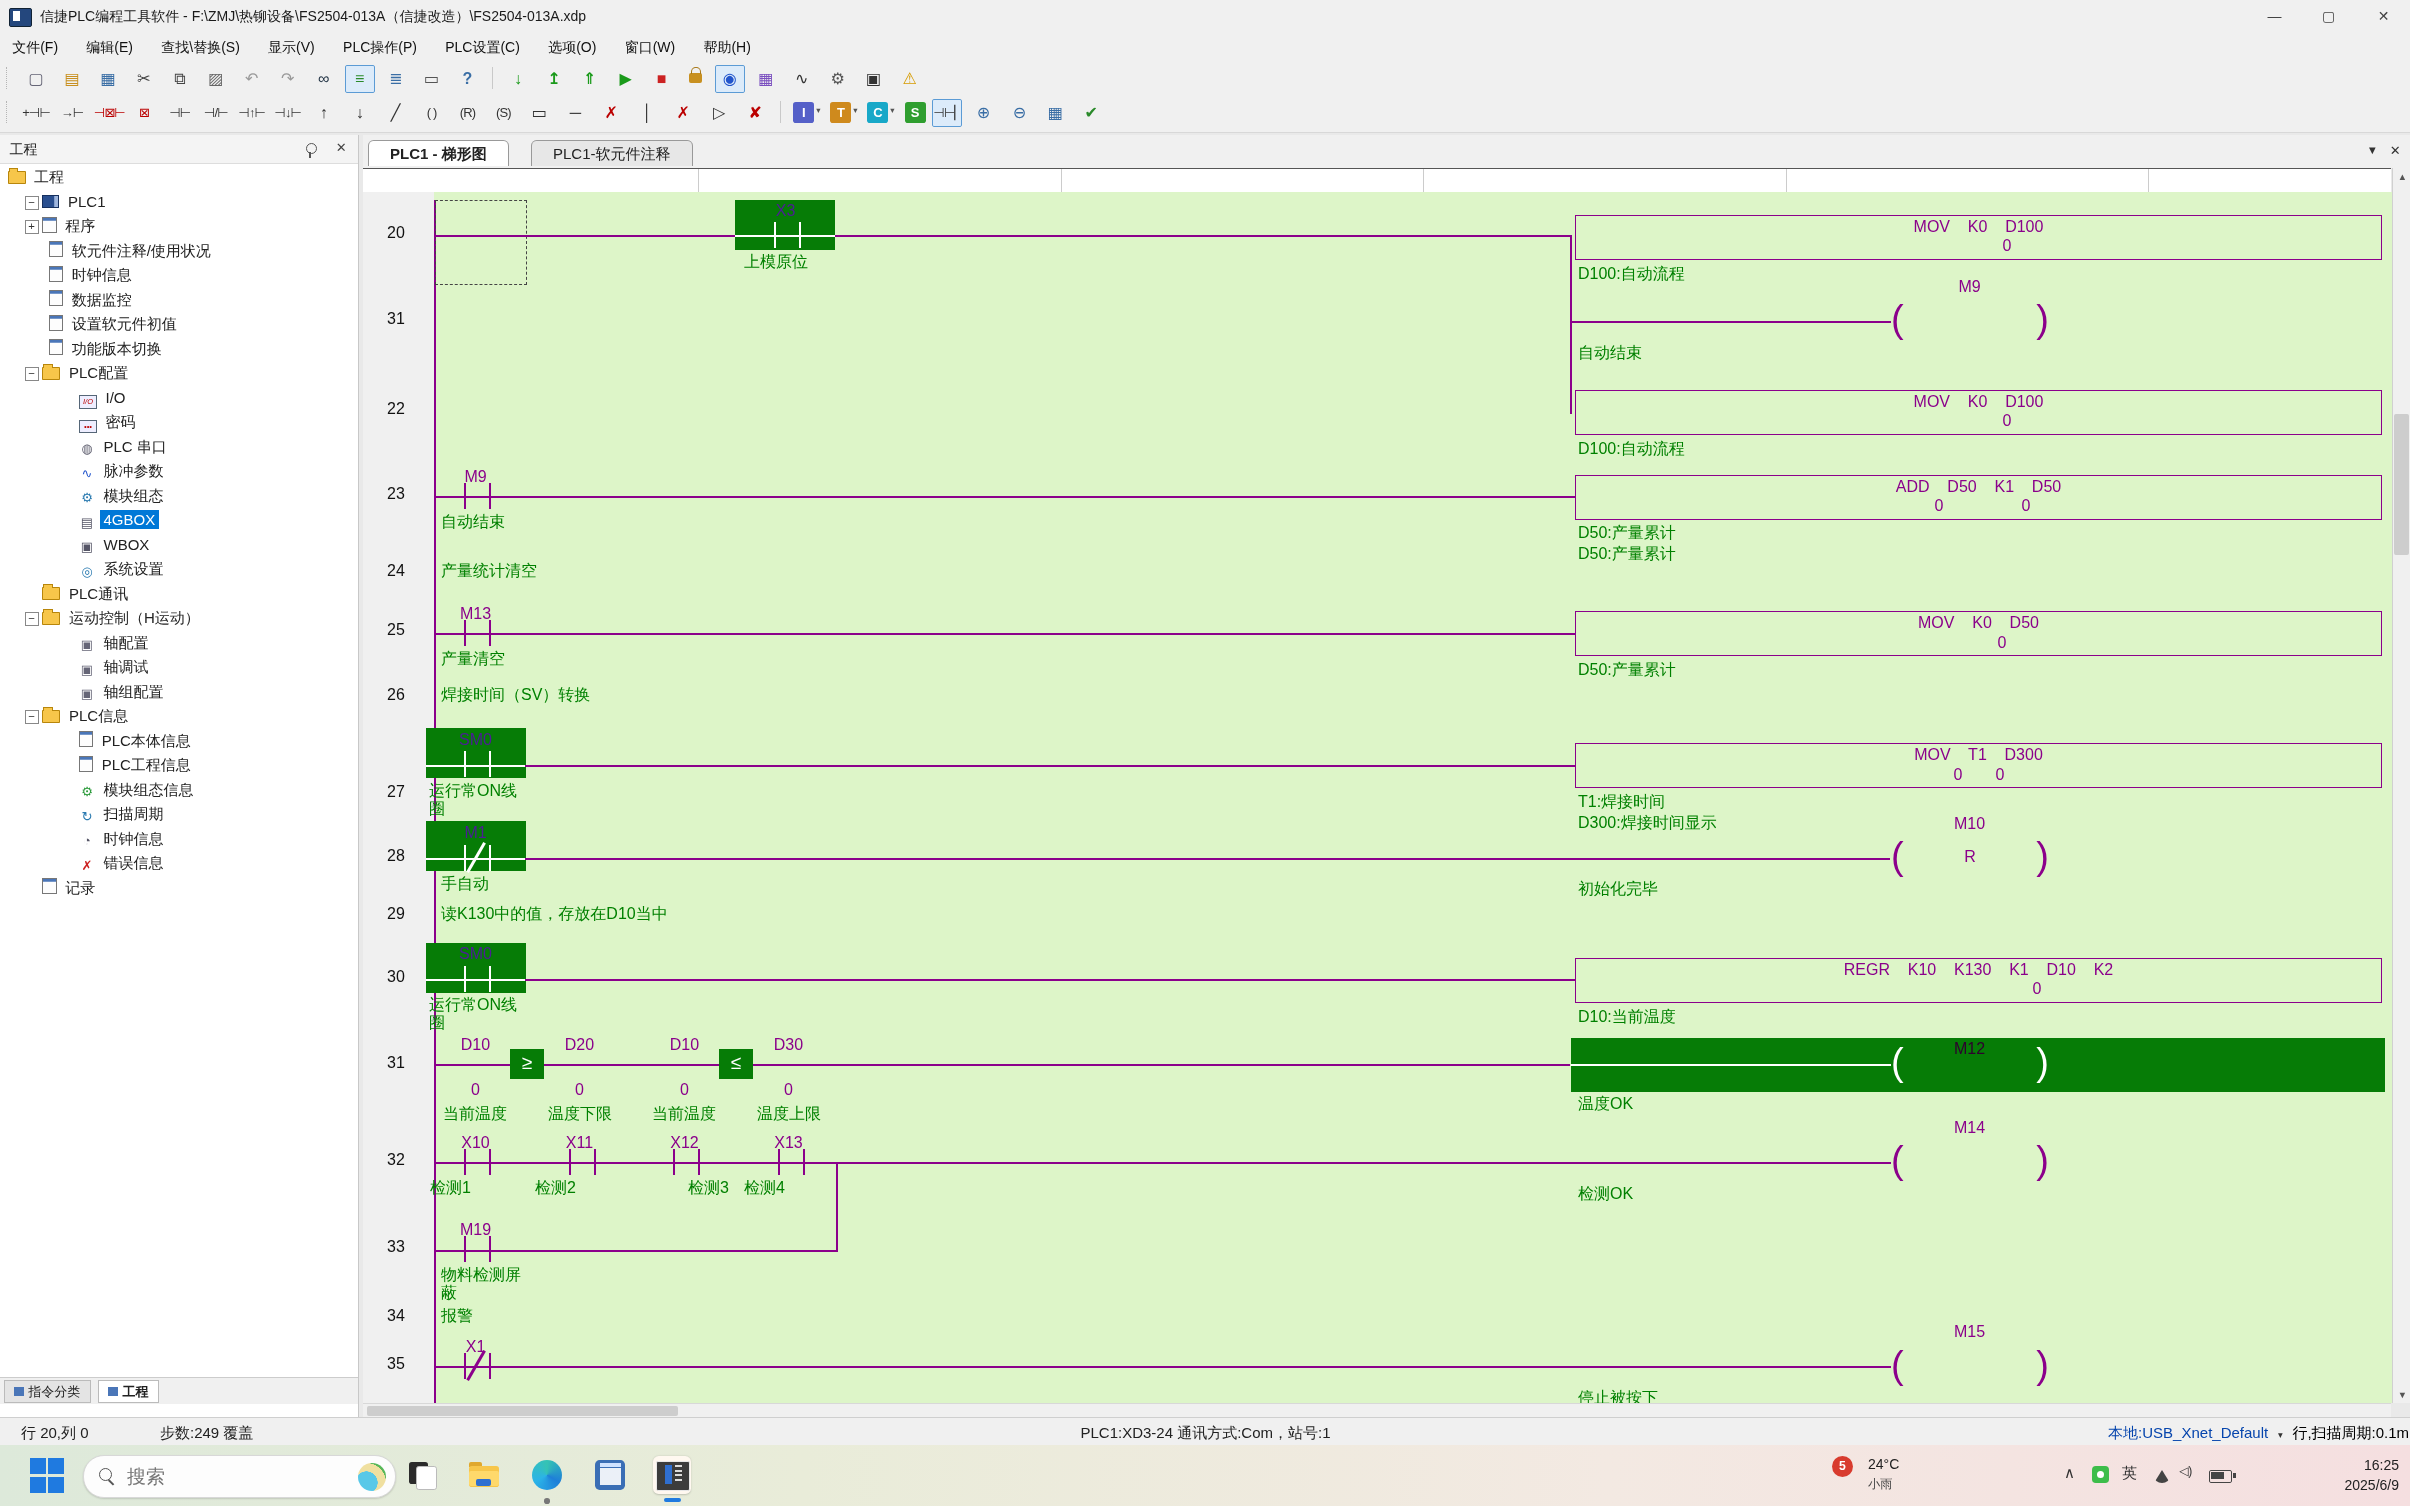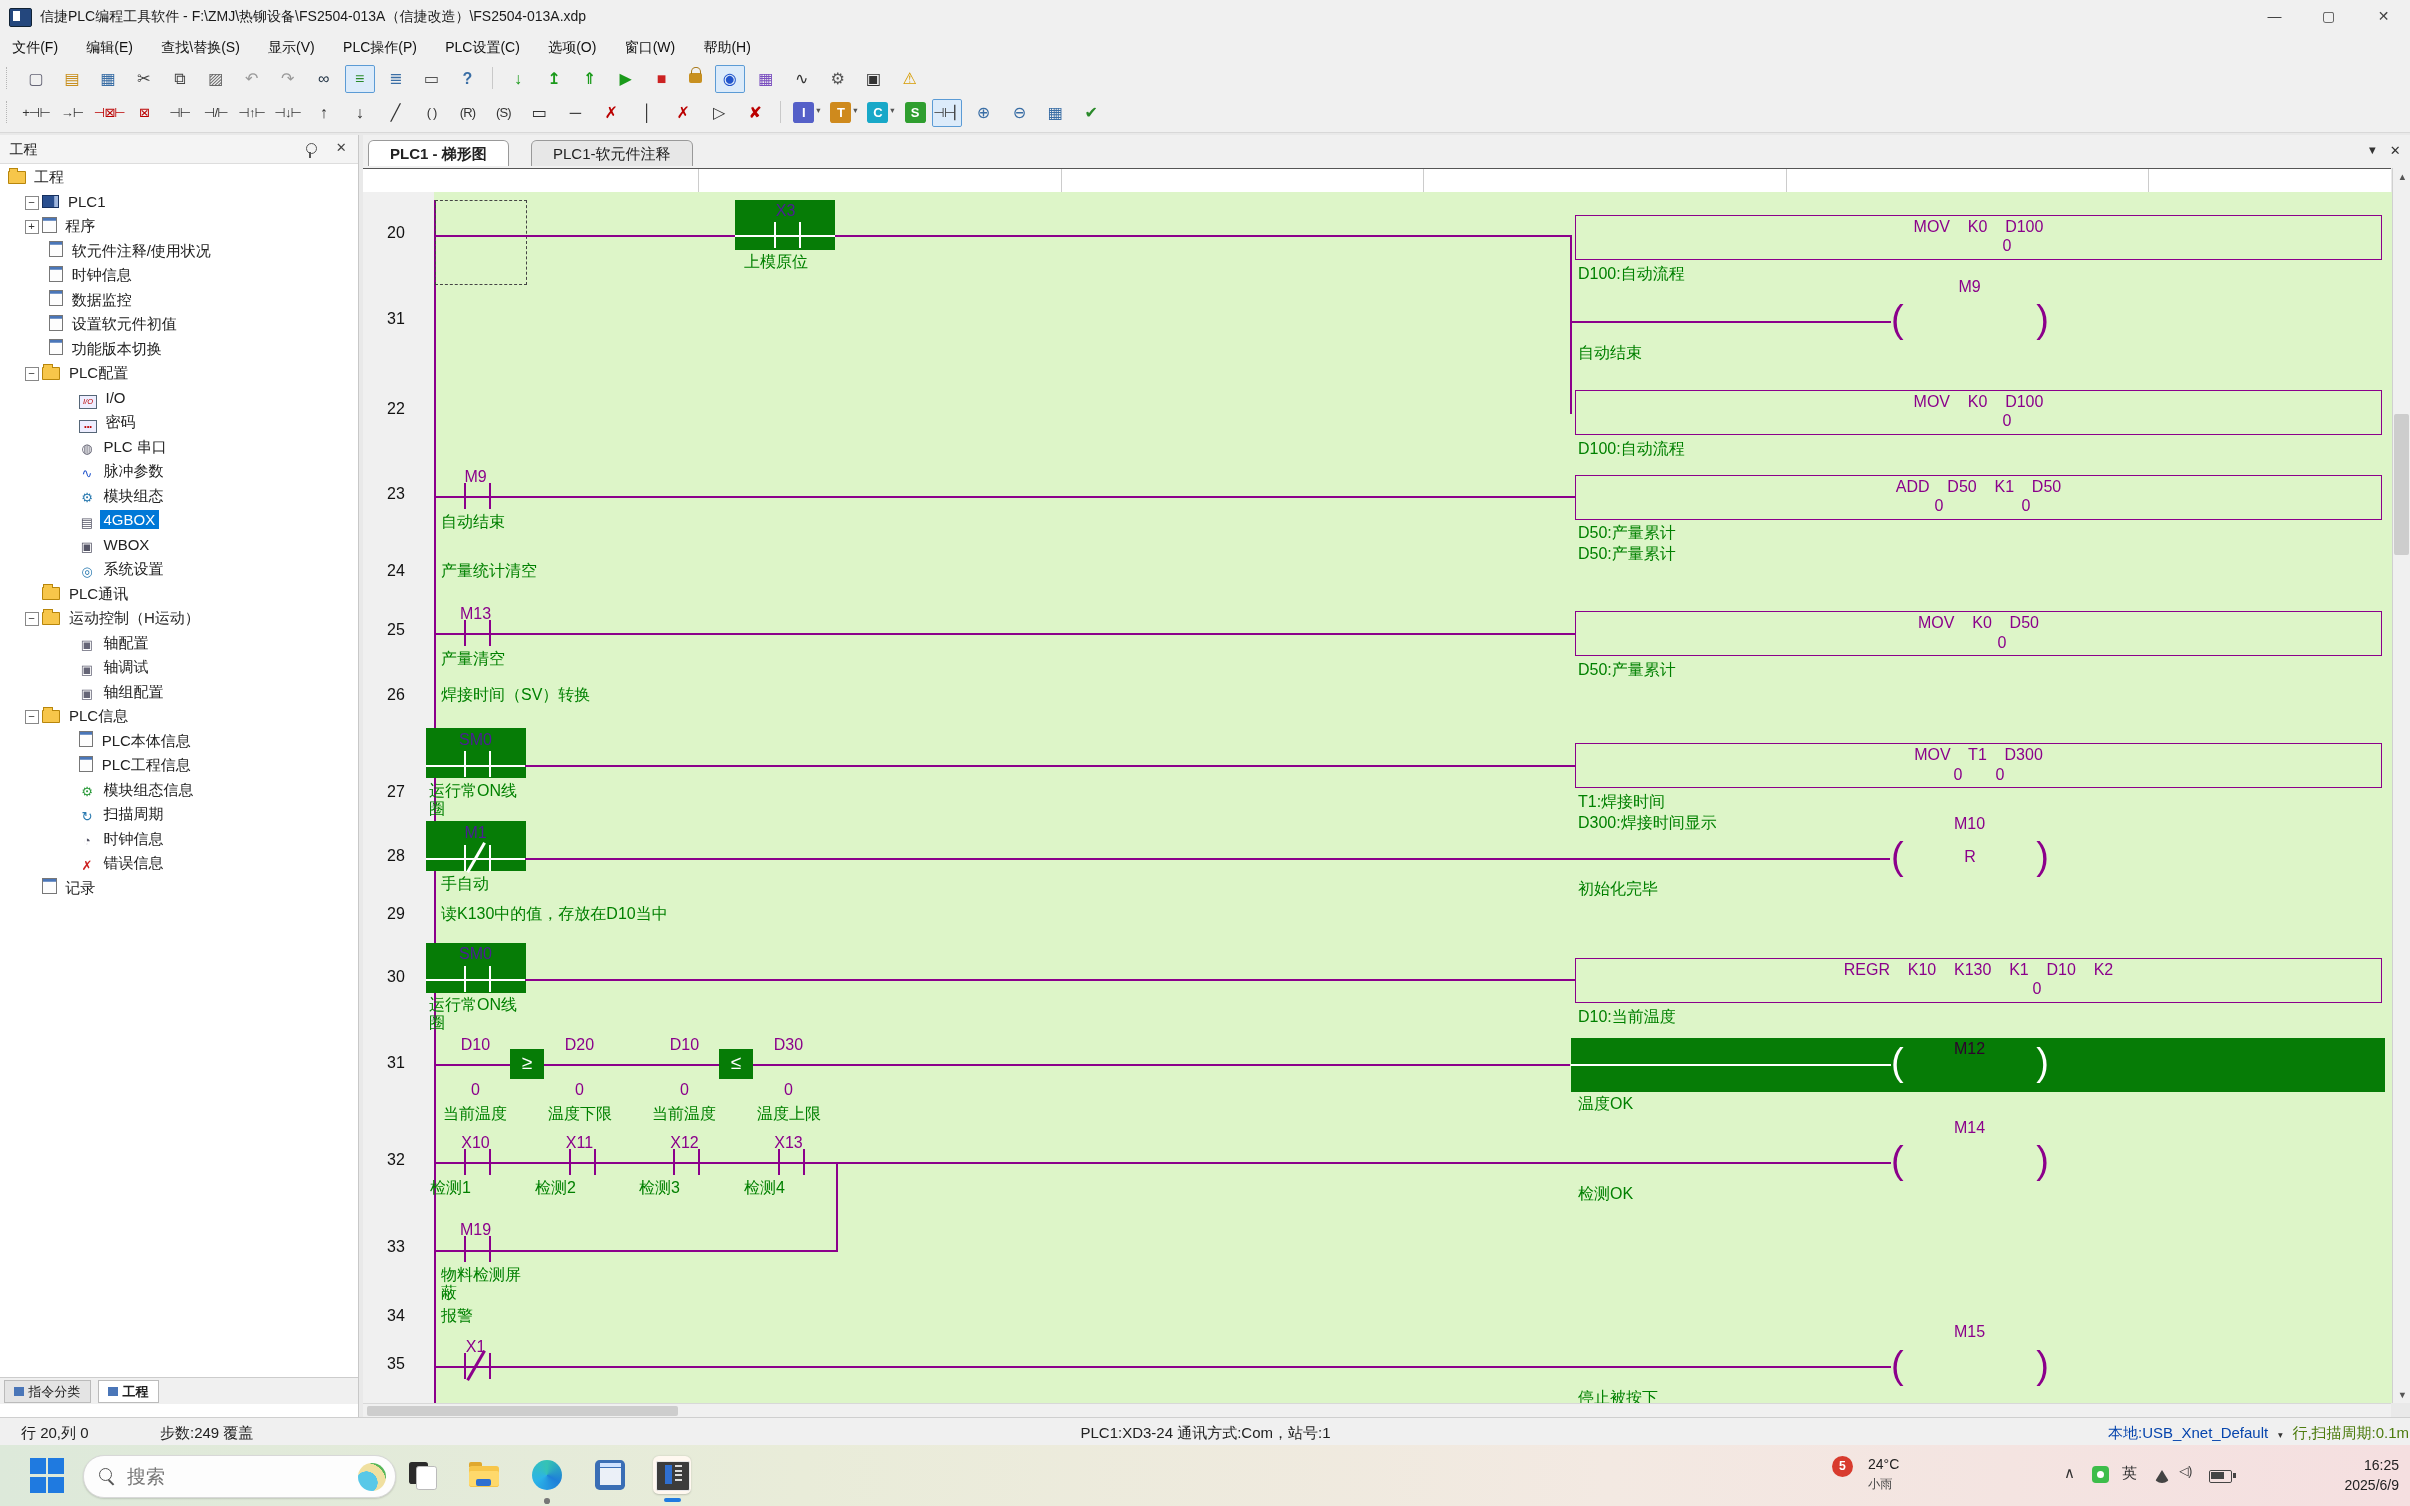--- a/index.html
+++ b/index.html
@@ -93,21 +93,21 @@
   .coil:after{content:")";position:absolute;right:0;top:-1.9px;font-size:38px;font-weight:200;}
   .coil.wcoil{color:#fff;}
   .cmark{position:absolute;left:0;width:158px;text-align:center;top:11.3px;font-size:16px;color:#8B008B;}
   .cmpbox{position:absolute;width:34px;height:30px;background:#067c06;color:#fff;text-align:center;line-height:28px;font-size:19px;}
   .selrect{position:absolute;border:0.9px dashed #444;}
   
   #statusbar{position:absolute;left:0;top:1417px;width:2411px;height:28px;background:#f0f0f0;border-top:0.9px solid #cfcfcf;font-size:15px;}
   #sb-left1{position:absolute;left:21px;top:5.6px;} #sb-left2{position:absolute;left:160px;top:5.6px;text-align:center;}
   #sb-center{position:absolute;left:50%;transform:translateX(-50%);top:5.6px;}
   #sb-right{position:absolute;right:1.9px;top:5.6px;white-space:nowrap;}
-  #sb-link{color:#0645ad;} #sb-caret{font-size:9.4px;color:#333;margin:0 5.6px;} #sb-scan{color:#4d7c0f;text-align:center;}
+  #sb-link{color:#0645ad;} #sb-caret{font-size:9.4px;color:#333;margin:0 5.6px;} #sb-scan{color:#000000;text-align:center;}
   
   #taskbar{position:absolute;left:0;top:1445px;width:2411px;height:61px;
            background:linear-gradient(90deg,#dde9da 0%,#e8ecd8 25%,#f2ead f 50%,#f4e6e0 75%,#f6dfe2 100%);
            background:linear-gradient(90deg,#dde9da,#e9ecd9,#f3e9e2,#f5dfe0);}
   .start-btn{position:absolute;left:28px;top:11.3px;width:38px;height:38px;border-radius:5.6px;display:grid;
              grid-template-columns:16px 16px;grid-gap:2.8px;padding:0;place-content:center;}
   .start-sq{width:16px;height:16px;background:#1f7ae0;}
   #search-pill{position:absolute;left:83px;top:10.4px;width:311px;height:41px;background:#fdfdfd;border:0.9px solid #d8d8d8;
                border-radius:21px;box-shadow:0 0.9px 1.9px rgba(0,0,0,.15);}
   .mag-icon{position:absolute;left:15px;top:11.3px;width:11.3px;height:11.3px;border:1.9px solid #555;border-radius:50%;}
@@ -436,21 +436,21 @@
 <div class="dev-label" style="left:438px;top:1134px;">X10</div>
 <div class="contact" style="left:464px;top:1149px;"></div>
 <div class="dev-label" style="left:542px;top:1134px;">X11</div>
 <div class="contact" style="left:569px;top:1149px;"></div>
 <div class="dev-label" style="left:647px;top:1134px;">X12</div>
 <div class="contact" style="left:673px;top:1149px;"></div>
 <div class="dev-label" style="left:751px;top:1134px;">X13</div>
 <div class="contact" style="left:778px;top:1149px;"></div>
 <div class="comment" style="left:430px;top:1179px;width:90px;">检测1</div>
 <div class="comment" style="left:535px;top:1179px;width:90px;">检测2</div>
-<div class="comment" style="left:639px;top:1179px;width:90px;">检测3</div>
+<div class="comment" style="left:639px;top:1179px;width:90px;text-align:right;">检测3</div>
 <div class="comment" style="left:744px;top:1179px;width:90px;">检测4</div>
 <div class="vwire" style="left:836px;top:1162px;height:89px;"></div>
 <div class="dev-label" style="left:1932px;top:1119px;">M14</div>
 <div class="coil" style="top:1141px;"></div>
 <div class="comment" style="left:1578px;top:1185px;">检测OK</div>
 
 <div class="wire" style="left:435px;top:1250px;width:403px;"></div>
 <div class="dev-label" style="left:438px;top:1221px;">M19</div>
 <div class="contact" style="left:464px;top:1236px;"></div>
 <div class="comment" style="left:441px;top:1266px;width:87px;">物料检测屏蔽</div>

